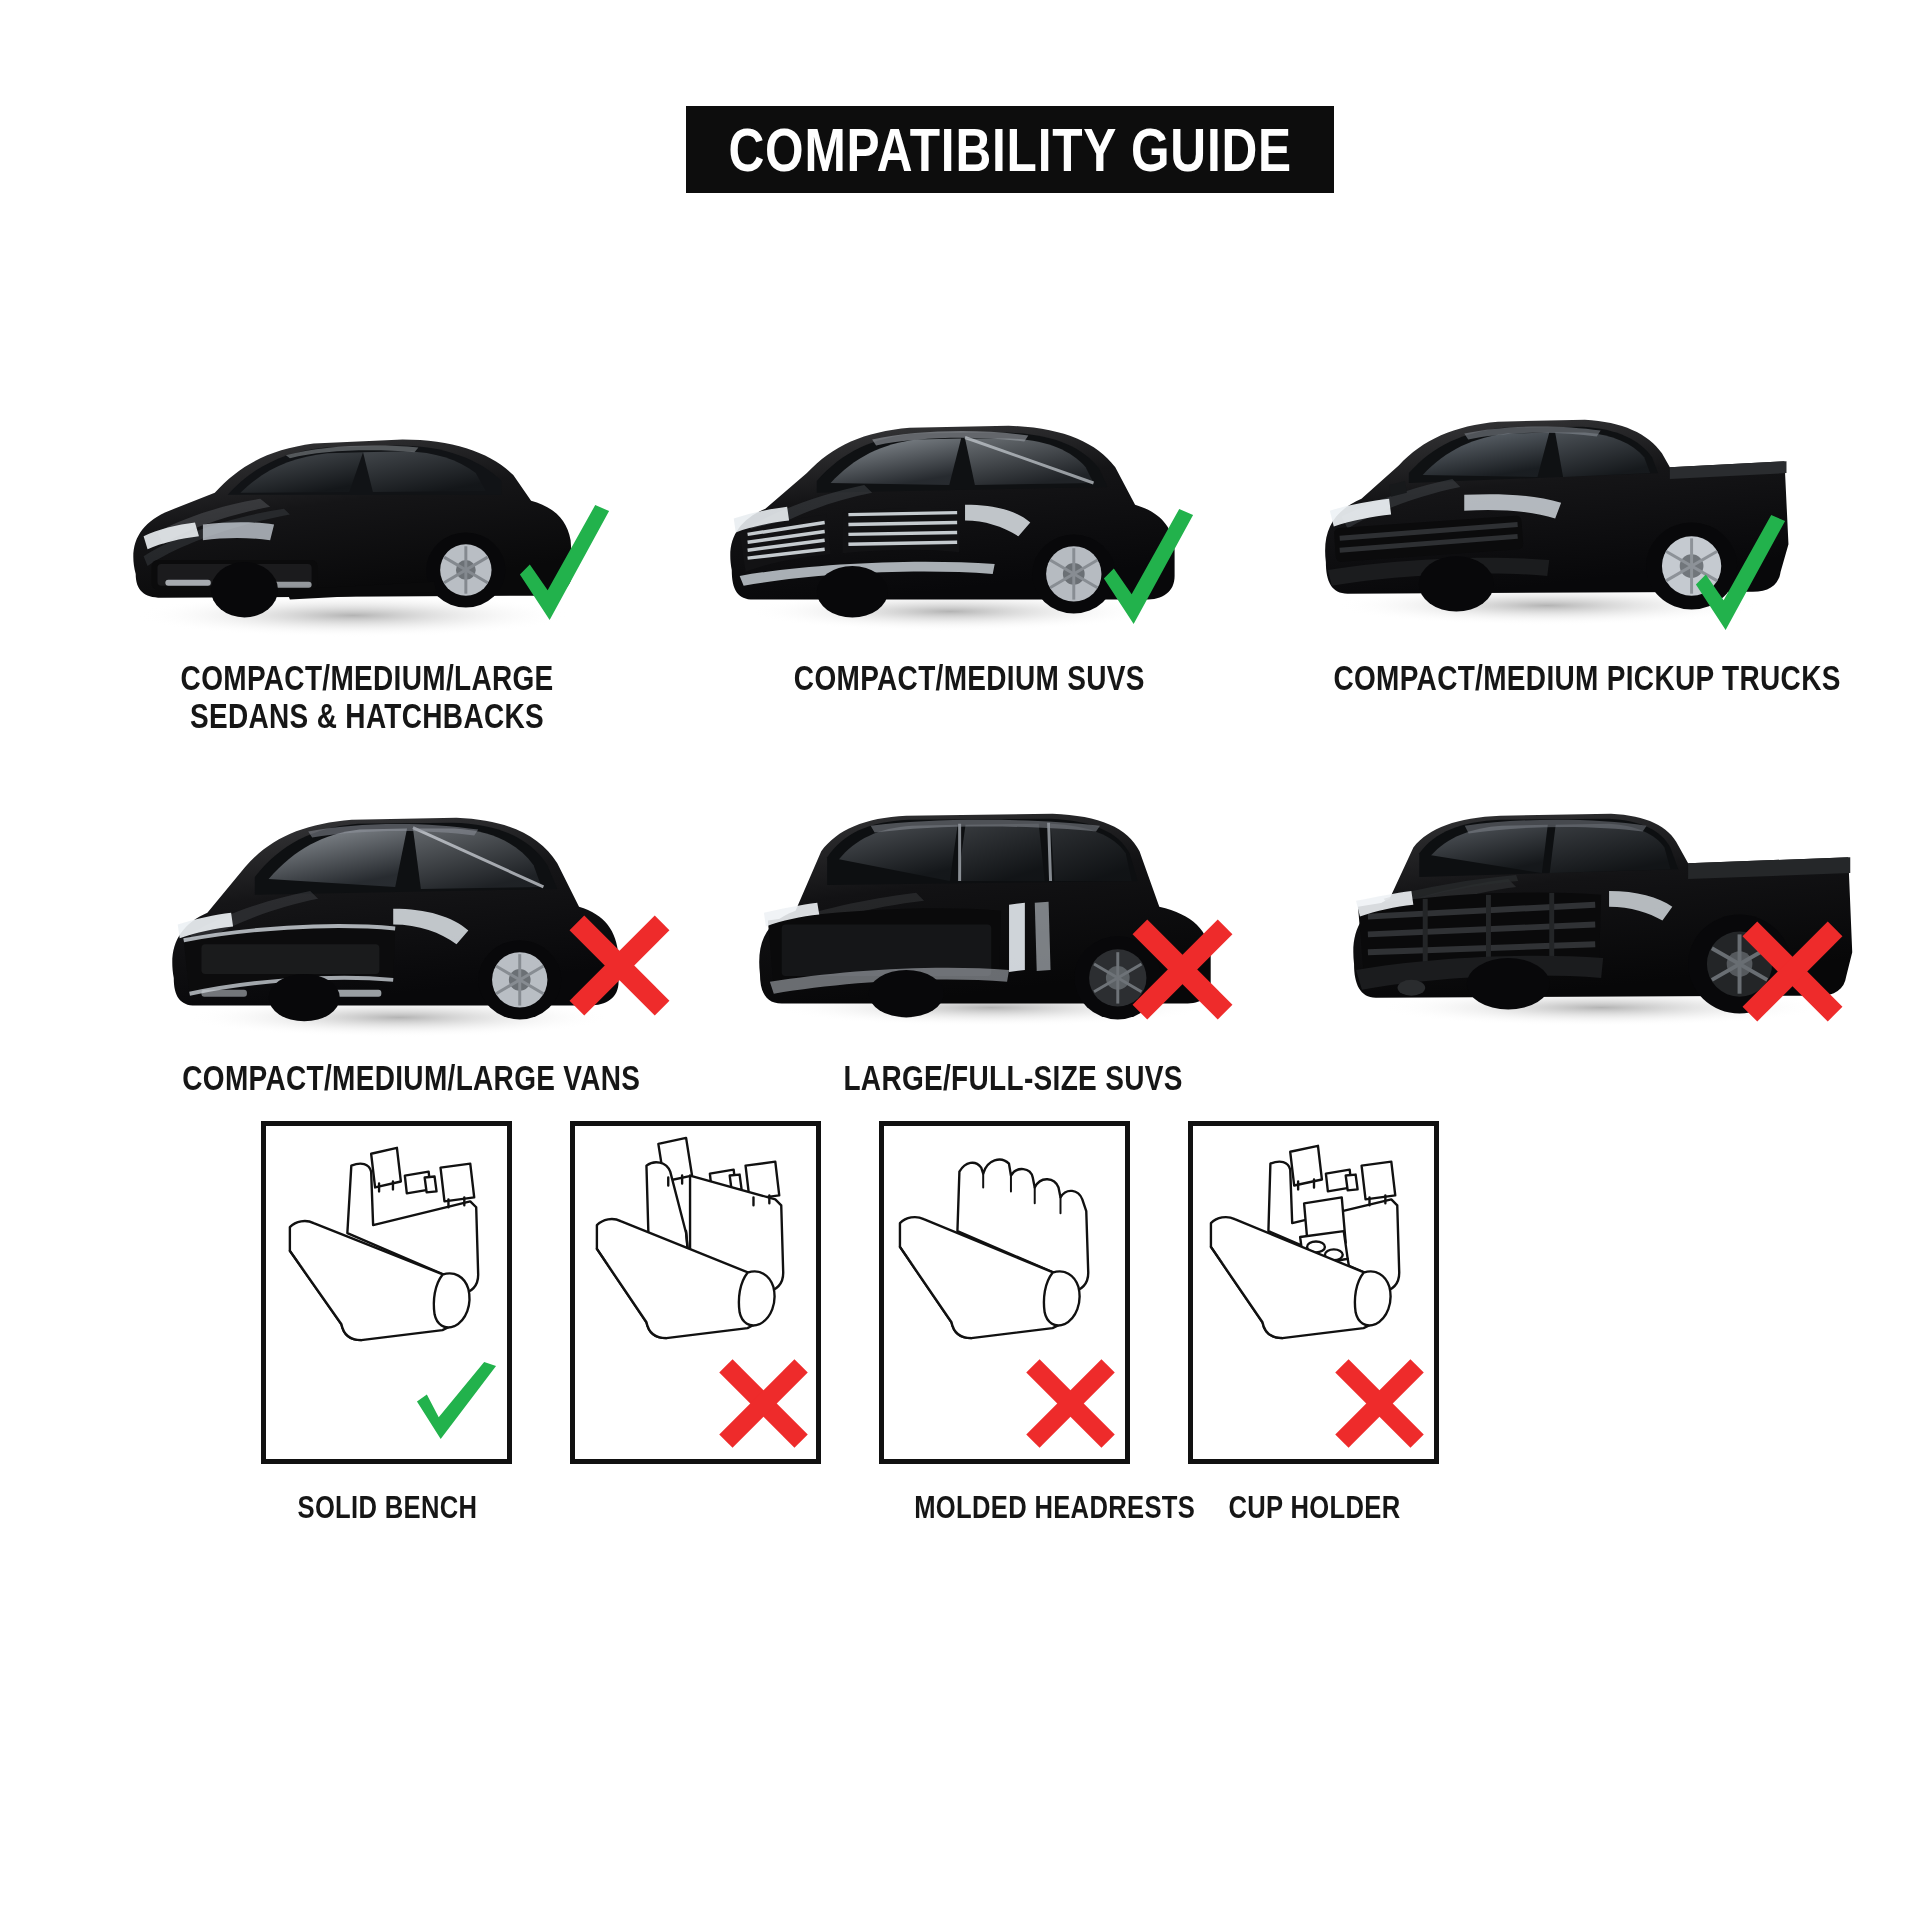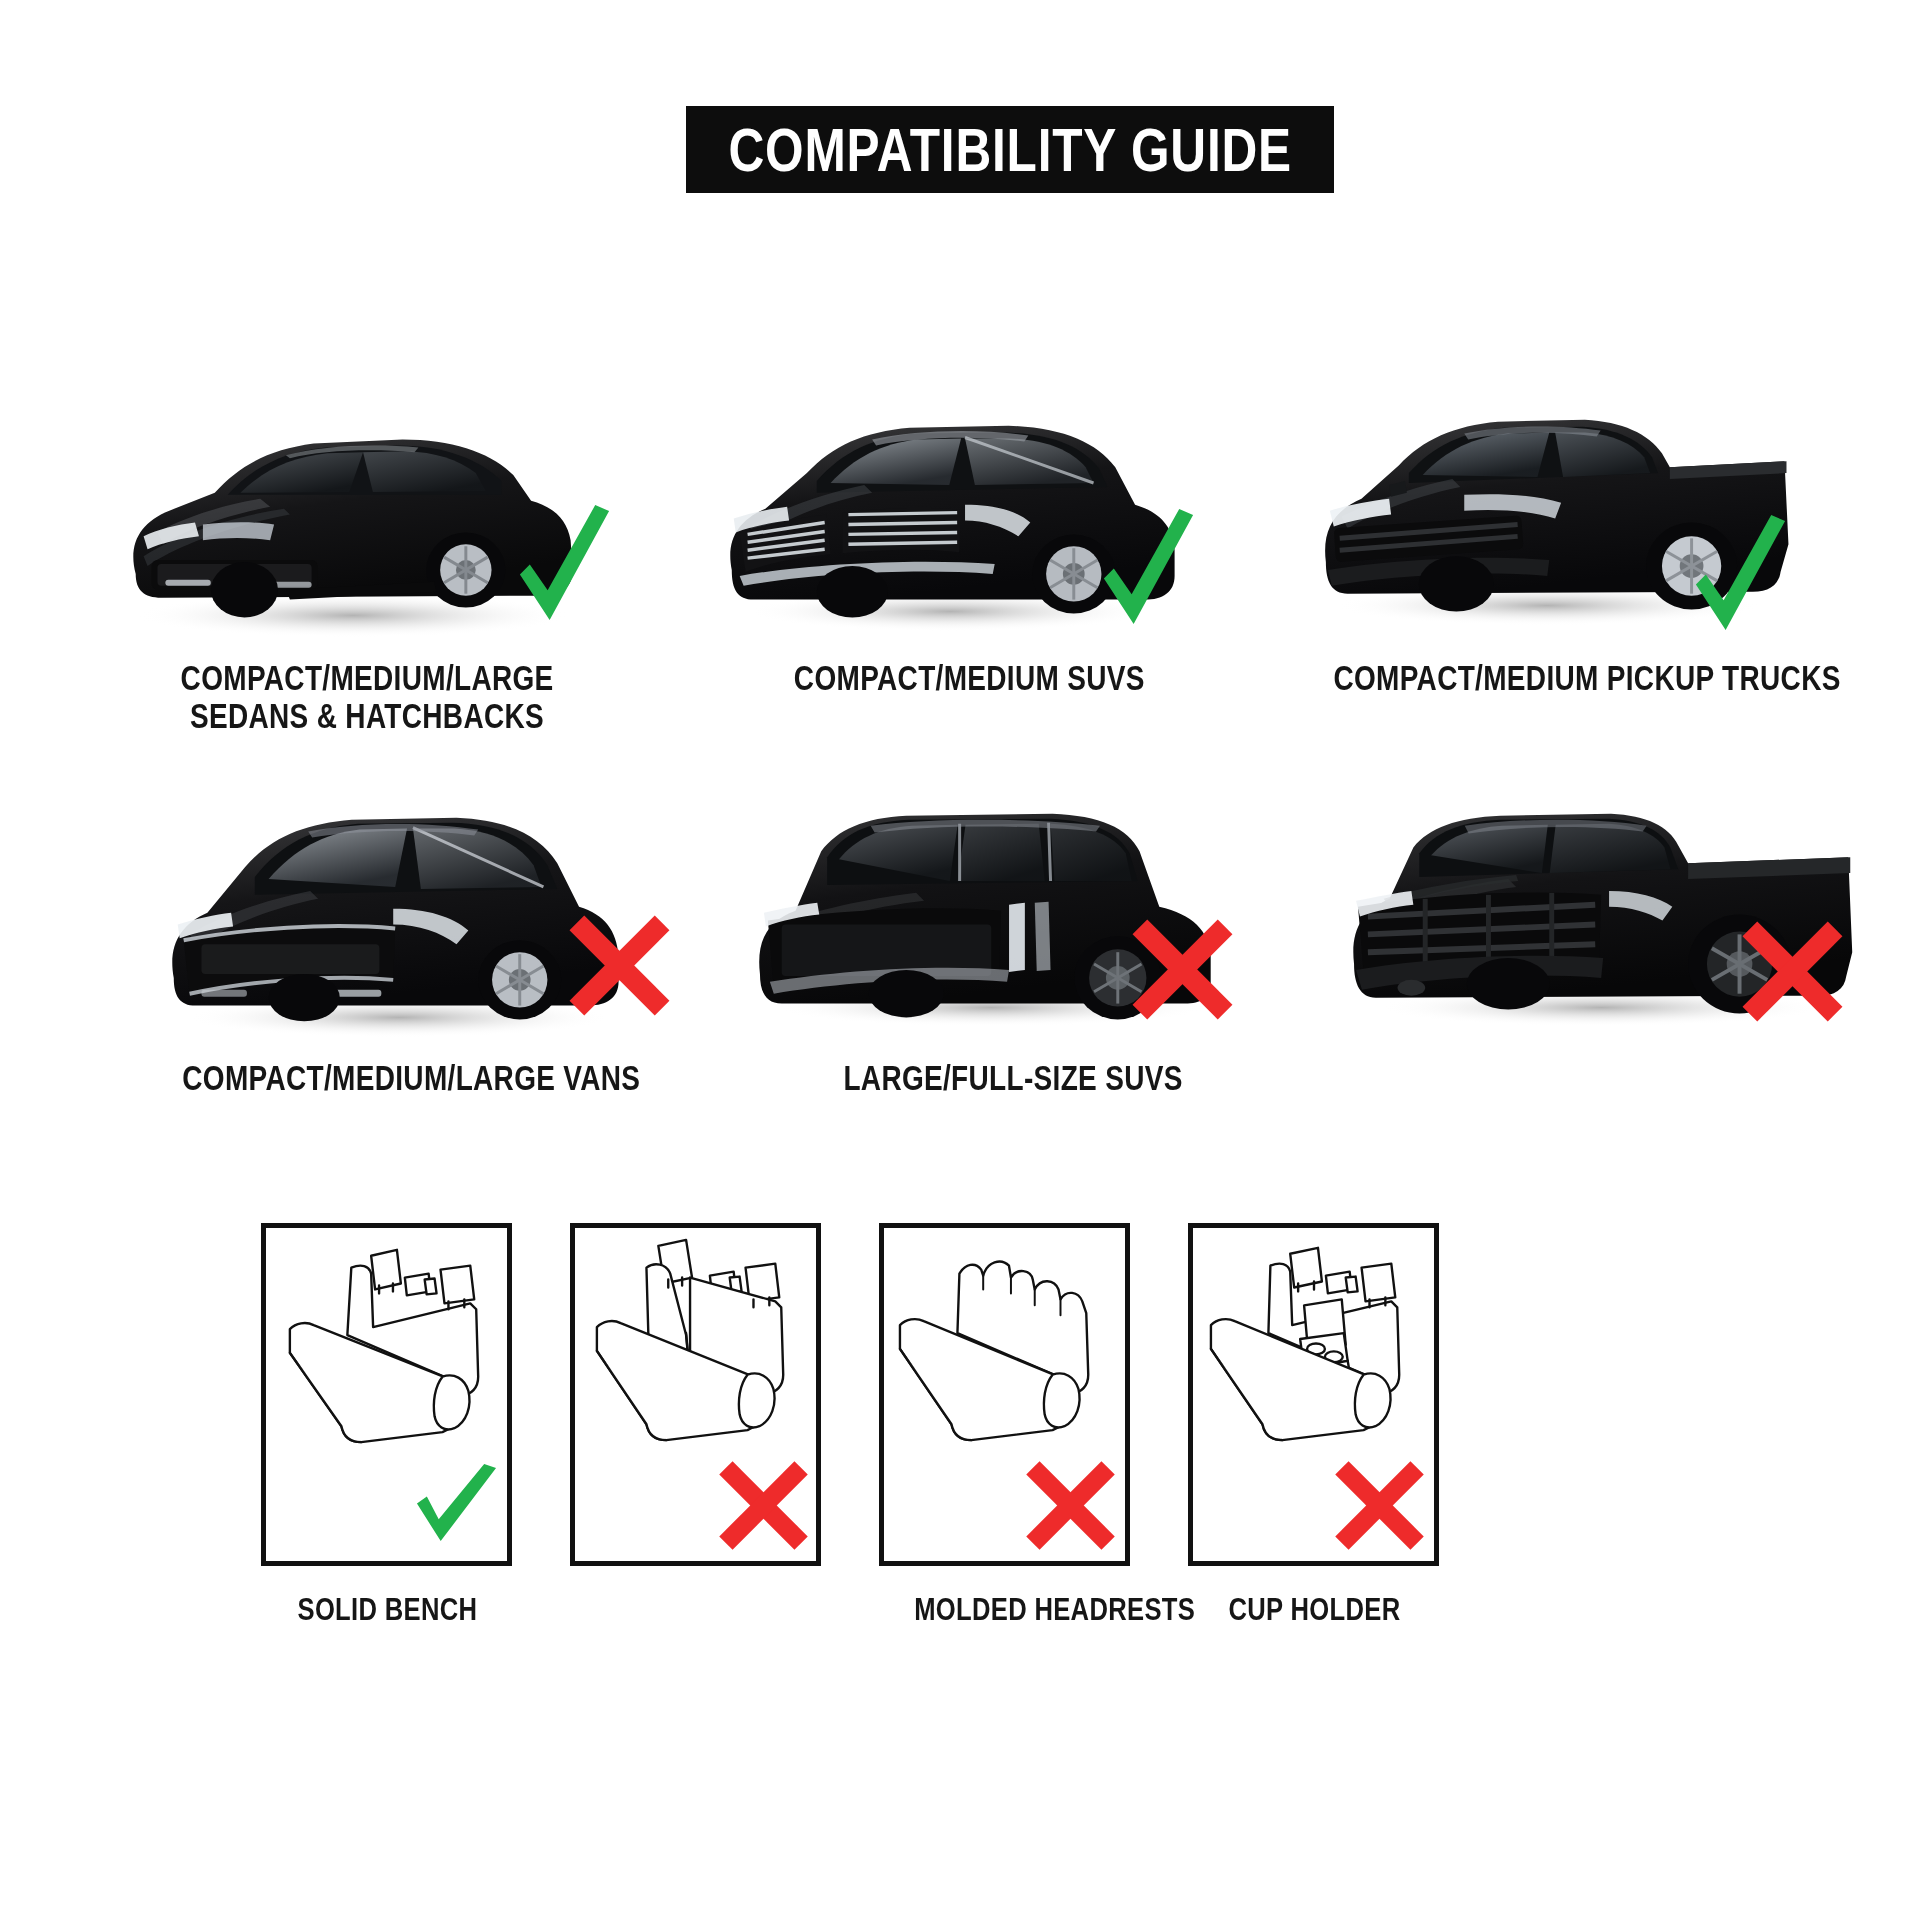--- a/index.html
+++ b/index.html
@@ -47,21 +47,21 @@
     position:relative;width:602px;text-align:center;
     margin-top:6px;
   }
   .veh-label .cond{
     display:inline-block;color:#161616;font-size:35px;line-height:38px;
   }
   .veh-label .l2{display:block;}
 
   
   #seat-row{
-    position:absolute;left:243px;top:1223px;
+    position:absolute;left:243px;top:1121px;
     display:flex;gap:56px;padding-left:18px;
   }
   .seat-cell{width:253px;}
   .seat-box{
     width:251px;height:343px;border:5px solid #111111;
     background:#ffffff;position:relative;box-sizing:border-box;
   }
   .seat-box svg{position:absolute;left:0;top:0;}
   .seat-label{
     width:253px;text-align:center;margin-top:26px;

